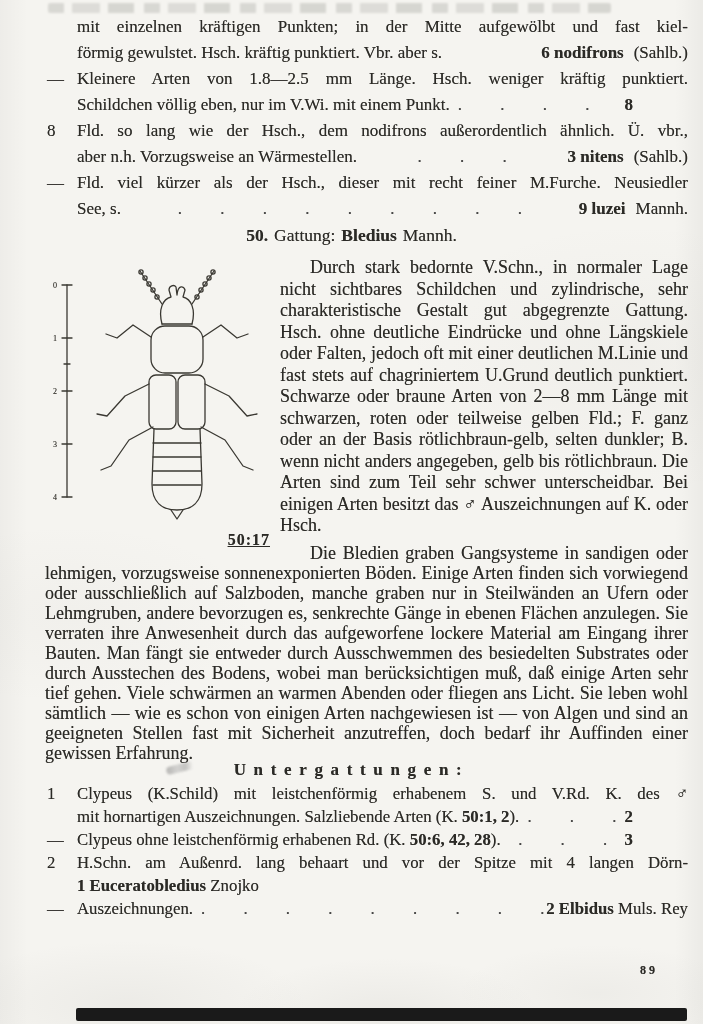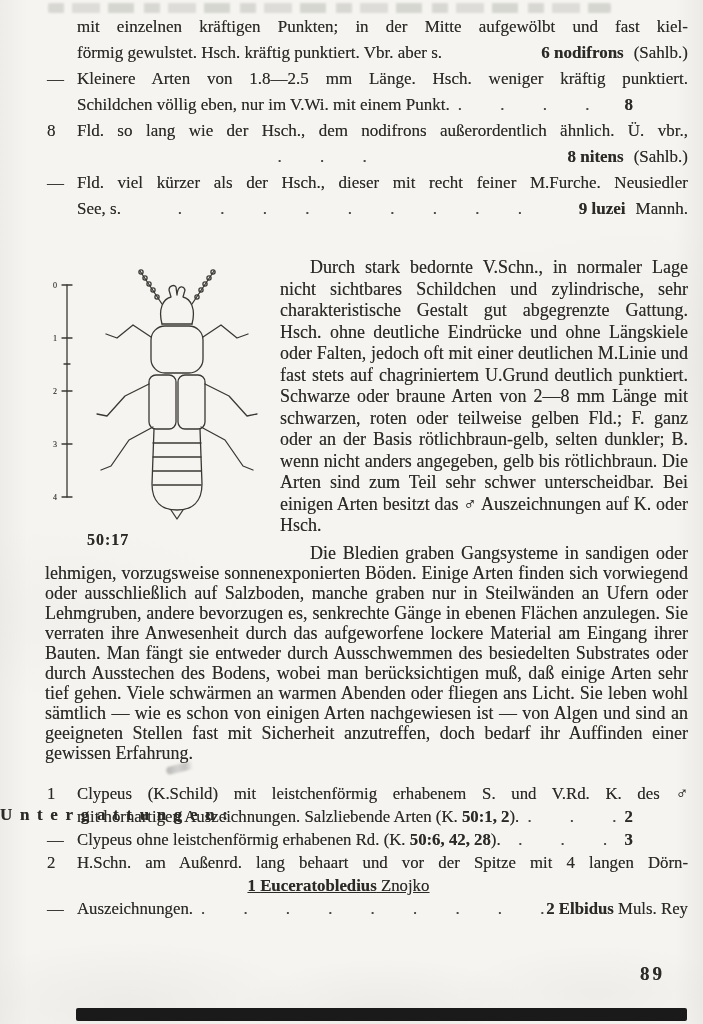--- a/index.html
+++ b/index.html
@@ -30,38 +30,38 @@
   .krow{display:flex;}
   .kmark{flex:0 0 30px;padding-left:2px;}
   .kbody{flex:1;min-width:0;}
   .jline{text-align:justify;text-align-last:justify;}
   .fline{display:flex;align-items:center;}
   .fline .lead{white-space:nowrap;}
   .dots{flex:1;text-align:center;word-spacing:22px;overflow:hidden;white-space:nowrap;color:#444;padding:0 8px;}
   .dots.wide{word-spacing:34px;}
   .refnum{white-space:nowrap;padding-right:55px;font-weight:bold;}
   .refname{white-space:nowrap;}
-  .b{font-weight:bold;margin-top:45px;}
+  .b{font-weight:bold;}
   .i{}
   .gap{display:inline-block;width:10px;}
   
   .genus-head{top:225px;left:0;right:0;text-align:center;font-size:17.5px;}
   .genus-head span{margin:0 3px;}
   
   .gbody{top:257px;left:45px;right:15px;}
   .fig{float:left;width:225px;height:296px;margin-right:10px;}
   .fig svg{display:block;}
-  .figcap{text-align:left;font-weight:bold;font-size:16px;letter-spacing:1px;padding-left:42px;margin-top:2px;}
+  .figcap{text-align:right;font-weight:bold;font-size:16px;letter-spacing:1px;padding-left:42px;margin-top:2px;text-decoration:underline;}
   .para{font-size:18px;line-height:21.5px;text-align:justify;text-indent:30px;margin:0;}
   .para.p2{line-height:20px;margin-top:6px;}
   
-  .subhead{top:760px;left:0;right:0;font-size:17px;letter-spacing:.45em;}
+  .subhead{top:760px;left:0;right:0;text-align:center;font-size:17px;letter-spacing:.45em;}
   .sublist{top:782px;left:45px;right:15px;font-size:16.8px;line-height:23px;}
-  .species-line{text-align:center;padding-right:88px;text-decoration:underline;}
-  .pagenum{top:963px;left:640px;font-size:19px;font-weight:bold;letter-spacing:3px;}
+  .species-line{text-align:left;padding-right:88px;}
+  .pagenum{top:963px;left:640px;font-size:12px;font-weight:bold;letter-spacing:3px;}
   .smudge{top:764px;left:166px;width:28px;height:8px;opacity:.45;border-radius:4px;
     background:linear-gradient(100deg,#777 10%,#aaa 40%,#888 70%,transparent 95%);
     transform:rotate(-14deg);filter:blur(1px);}
   .botbar{top:1008px;left:76px;right:16px;height:13px;background:#1a1a1a;border-radius:2px;}
   
   .pg{text-shadow:0 0 .4px rgba(40,38,34,.55);}
 </style>
 </head>
 <body>
 
@@ -90,38 +90,42 @@
           <span class="dots wide">. . . . .</span>
           <span class="refnum">8</span>
         </div>
       </div>
     </div>
     <div class="krow">
       <div class="kmark">8</div>
       <div class="kbody">
         <div class="jline"><span>Fld. so lang wie der Hsch., dem</span> <span class="i">nodifrons</span> <span>außerordentlich ähnlich. Ü. vbr.,</span></div>
         <div class="fline">
+          <span class="lead">aber n.h. Vorzugsweise an Wärmestellen.</span>
           <span class="dots wide">. . .</span>
-          <span class="refname"><span class="b">8 nitens</span><span class="gap"></span><span>(Sahlb.)</span></span>
+          <span class="refname"><span class="b">3 nitens</span><span class="gap"></span><span>(Sahlb.)</span></span>
         </div>
       </div>
     </div>
     <div class="krow">
       <div class="kmark">—</div>
       <div class="kbody">
         <div class="jline">Fld. viel kürzer als der Hsch., dieser mit recht feiner M.Furche. Neusiedler</div>
         <div class="fline">
           <span class="lead">See, s.</span>
           <span class="dots wide">. . . . . . . . .</span>
           <span class="refname"><span class="b">9 luzei</span><span class="gap"></span><span>Mannh.</span></span>
         </div>
       </div>
     </div>
   </div>
 
+  <div class="abs genus-head">
+    <span class="b">50.</span><span>Gattung:</span><span class="b">Bledius</span><span>Mannh.</span>
+  </div>
 
   <div class="abs gbody">
     <div class="fig">
       <svg width="225" height="272" viewBox="0 0 225 272">
         <g stroke="#3a3832" stroke-width="1.3" fill="none" stroke-linecap="round" stroke-linejoin="round">
 
           <g>
             <line x1="22" y1="28" x2="22" y2="240"></line>
             <line x1="17" y1="28" x2="27" y2="28"></line>
             <line x1="17" y1="81" x2="27" y2="81"></line>

